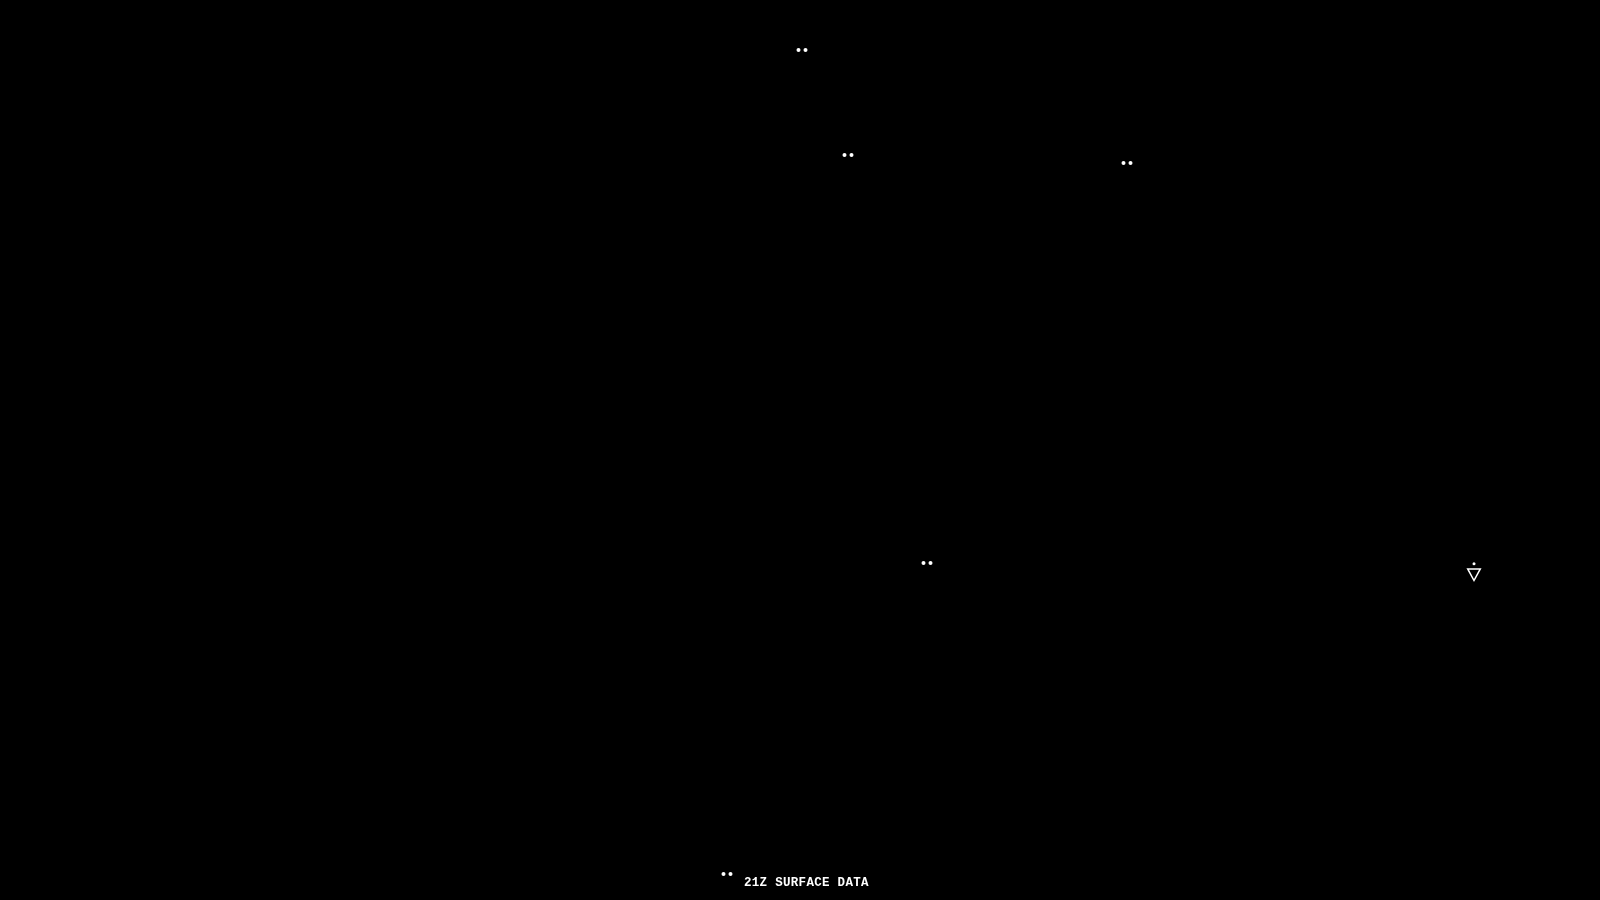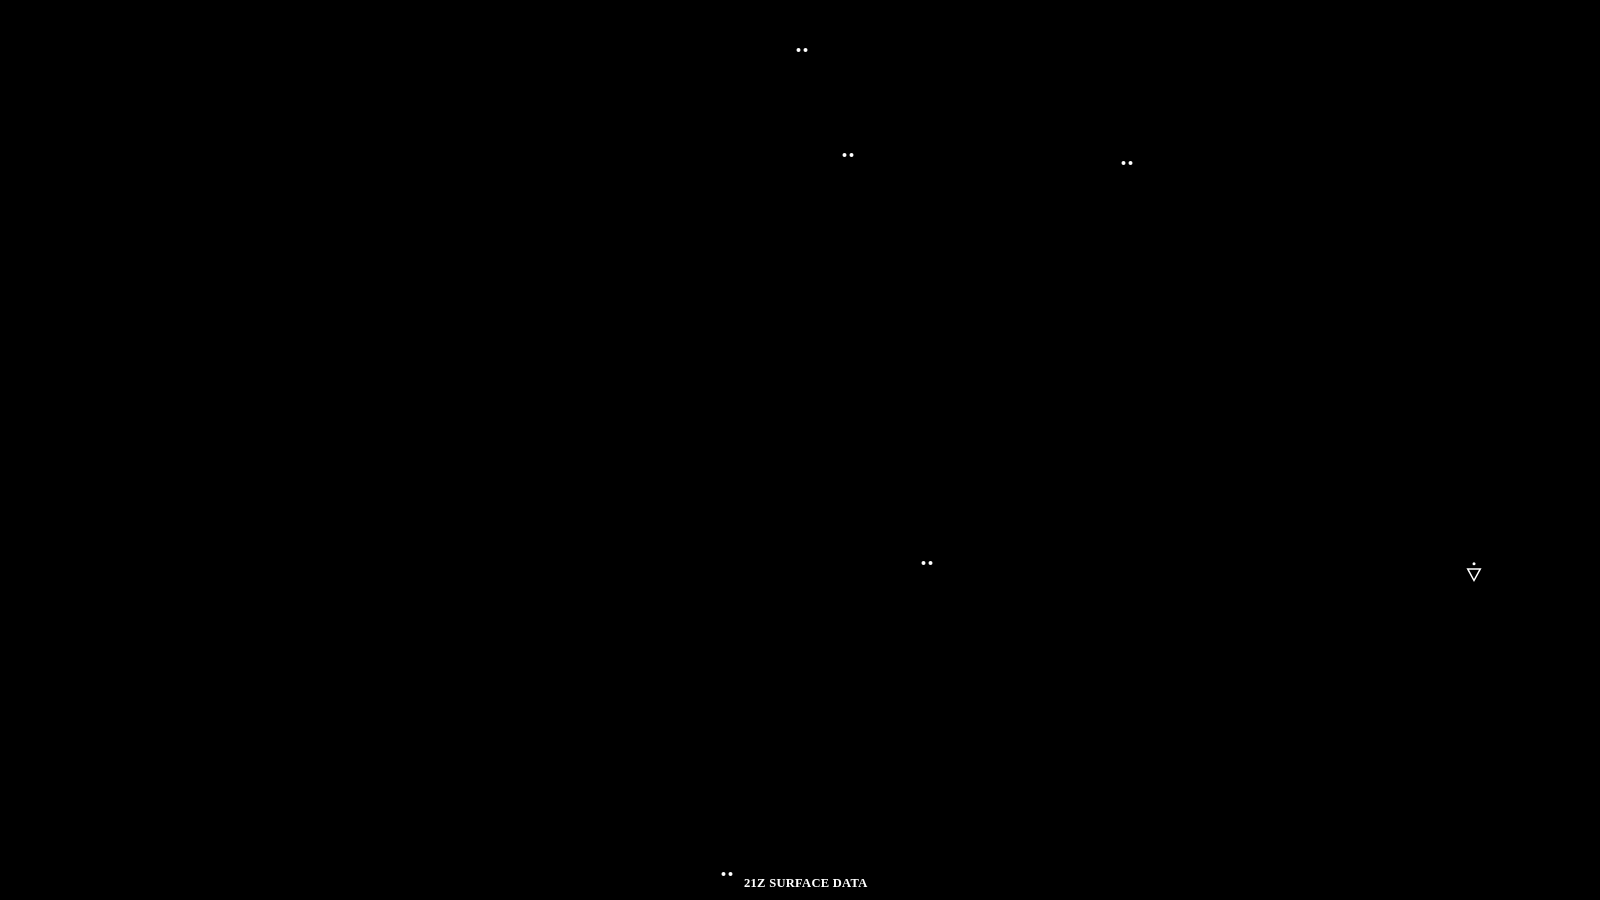--- a/index.html
+++ b/index.html
@@ -10,21 +10,21 @@
     width: 1600px;
     height: 900px;
     overflow: hidden;
     background: #000000;
   }
   .map {
     position: relative;
     width: 1288px;
     height: 900px;
     background: #000000;
-    font-family: Liberation Serif, serif;
+    font-family: Liberation Mono, monospace;
   }
   .map-title {
     position: absolute;
     left: 744px;
     top: 877px;
     color: #ffffff;
     font-size: 12.5px;
     font-weight: bold;
     letter-spacing: 0.3px;
     white-space: pre;

